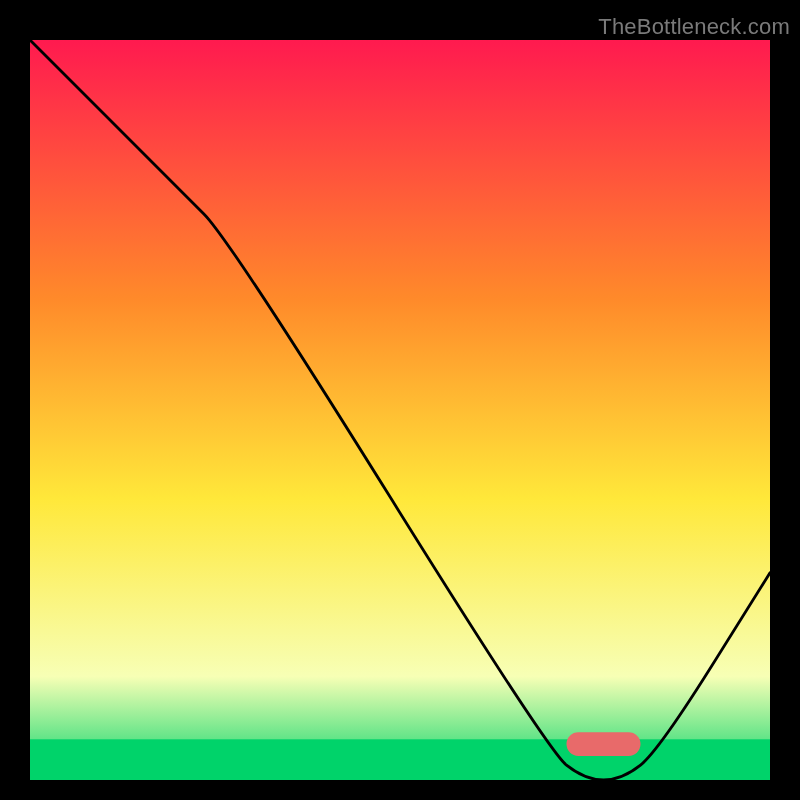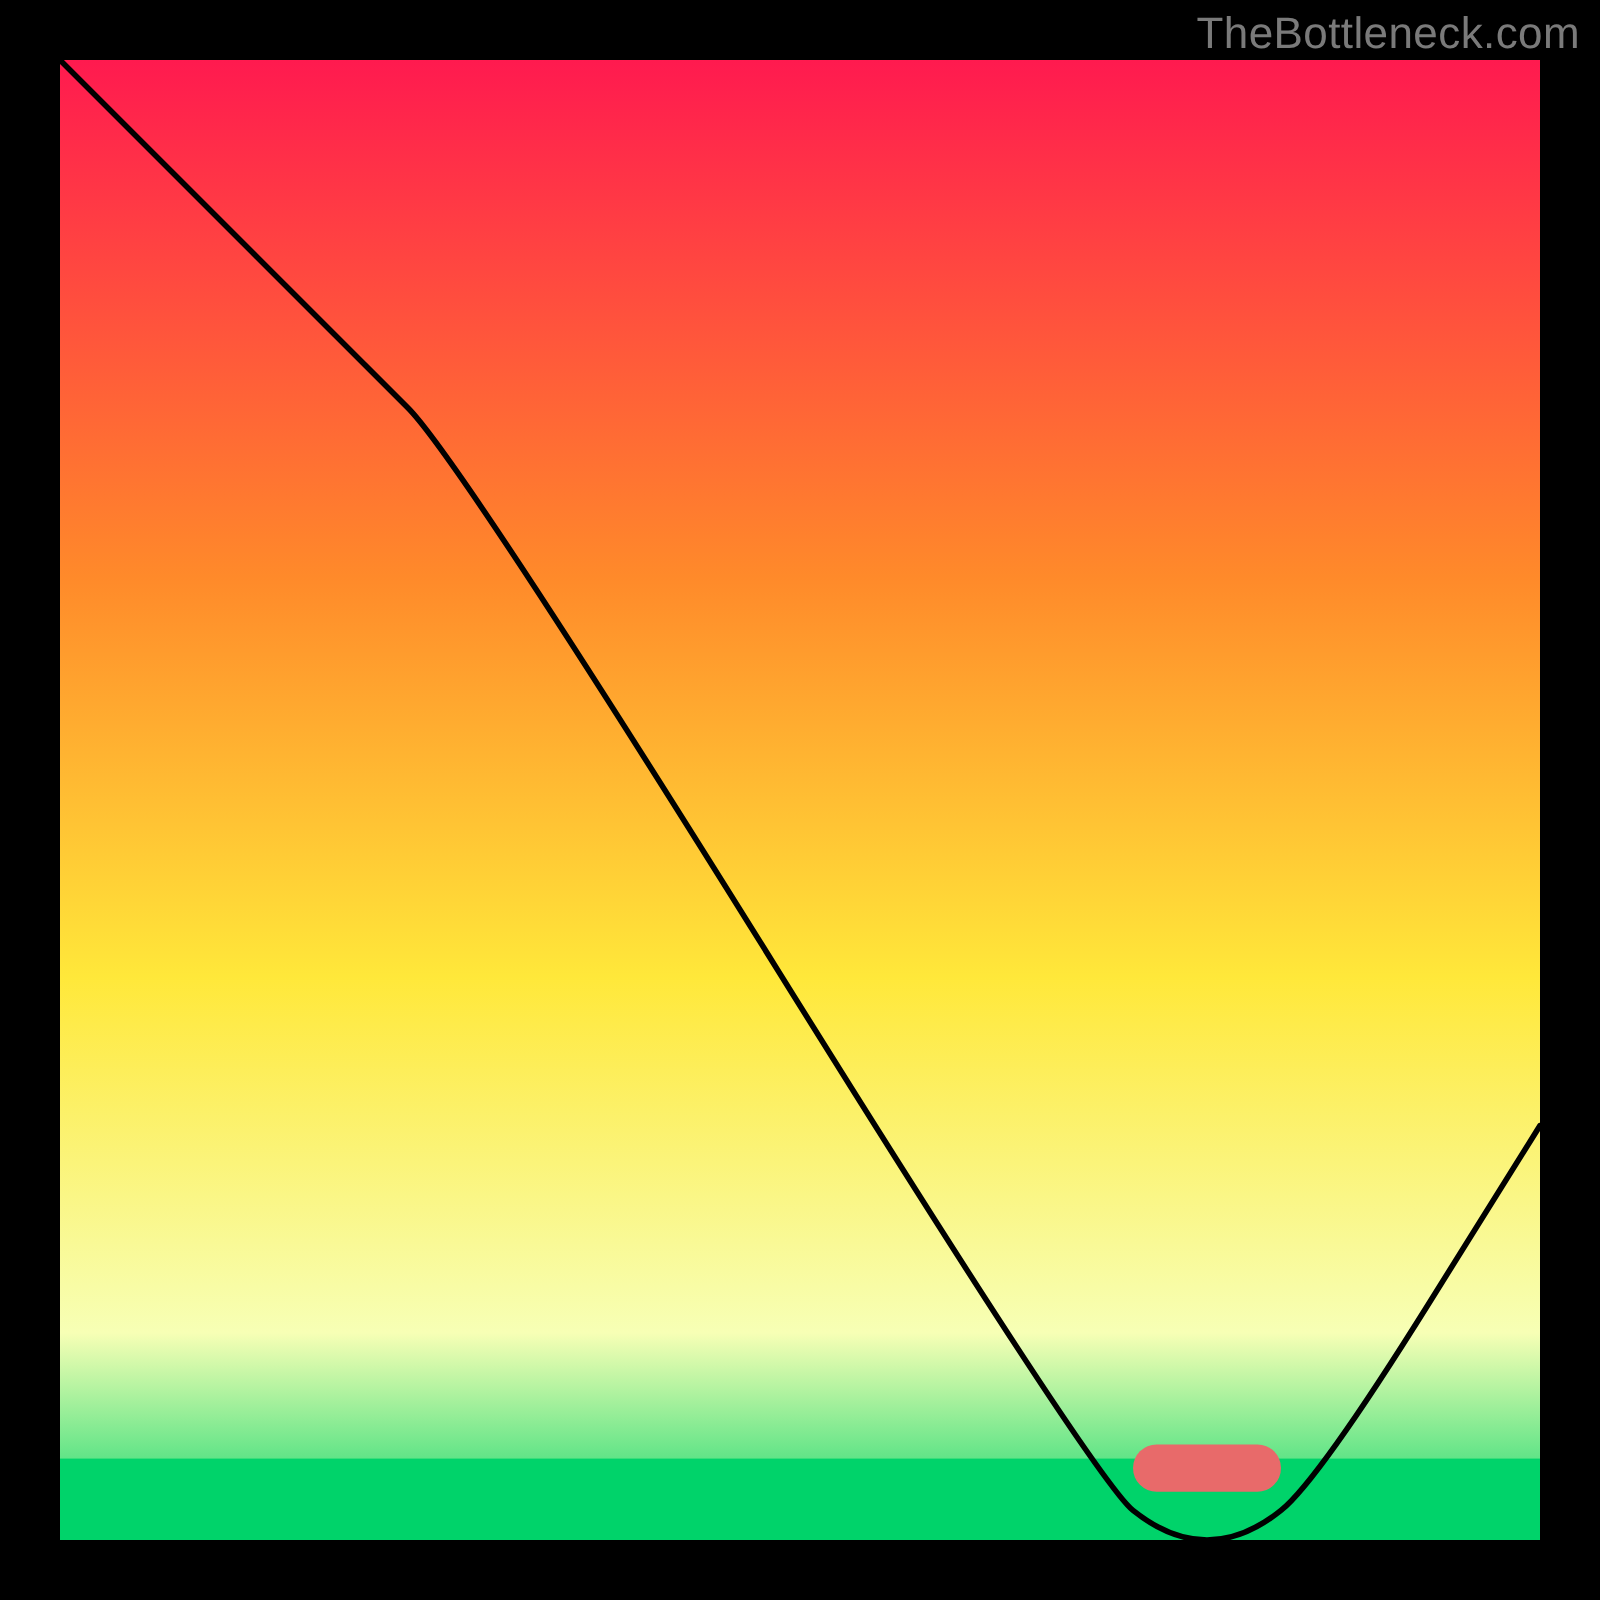--- a/index.html
+++ b/index.html
@@ -7,21 +7,21 @@
     padding: 0;
     width: 800px;
     height: 800px;
     overflow: hidden;
     background: #000;
     font-family: Arial, Helvetica, sans-serif;
   }
   .frame {
     position: absolute;
     left: 0;
-    top: 0;
+    top: 10px;
     width: 800px;
     height: 691px;
     background: #000;
   }
   .watermark {
     position: absolute;
     top: 4px;
     right: 10px;
     color: #7a7a7a;
     font-size: 22px;

